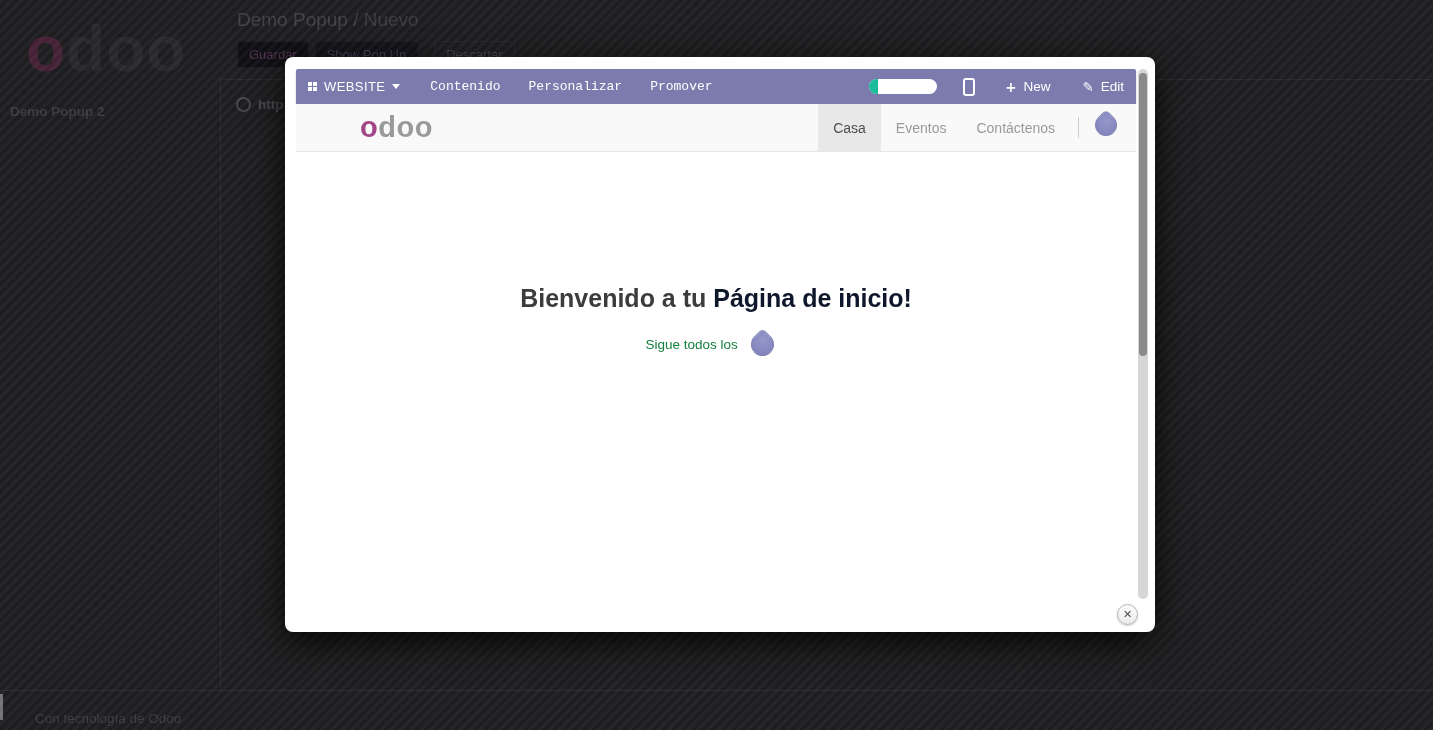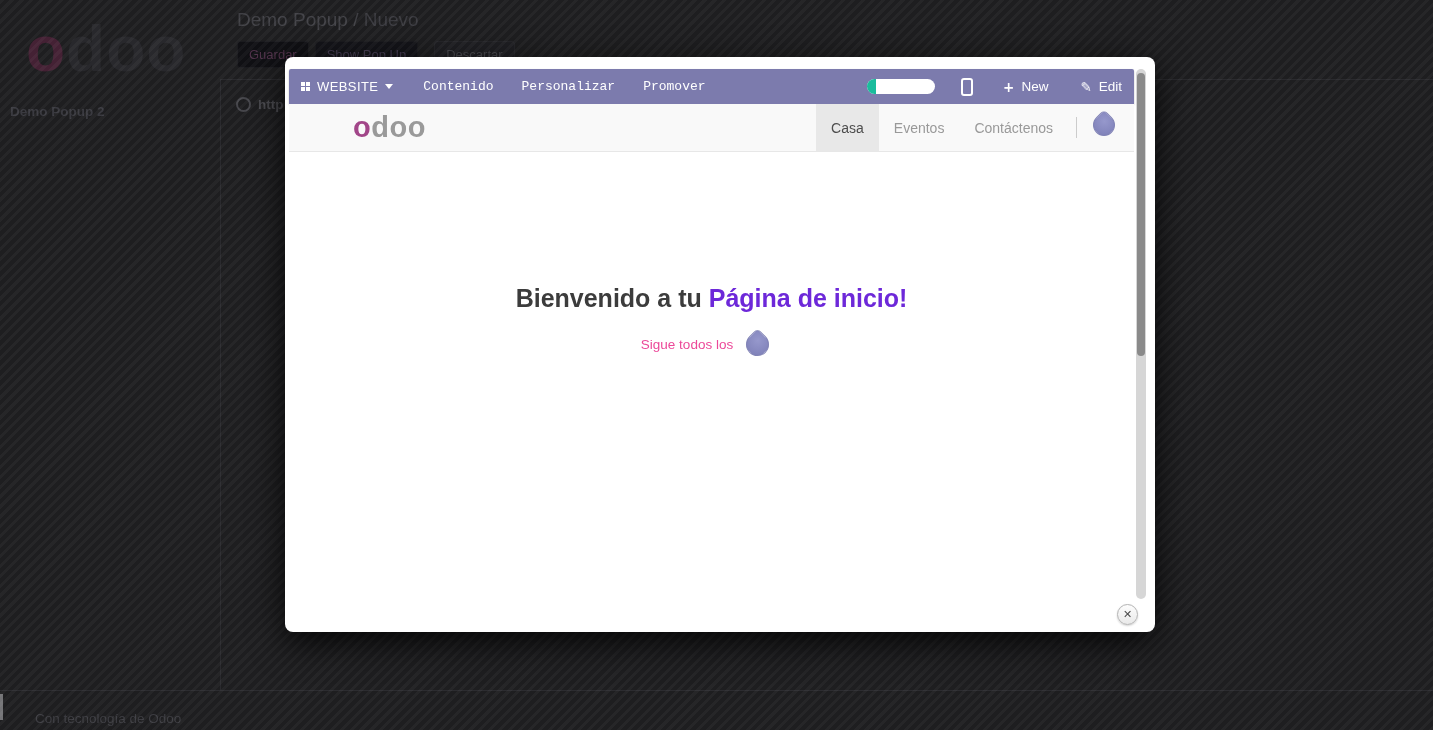--- a/index.html
+++ b/index.html
@@ -26,21 +26,21 @@
   .bg-sidebar-item { position:absolute; left:10px; top:104px; font-size:13.5px; font-weight:bold; color:#3a3a40; }
   .bg-hline { position:absolute; left:0; top:690px; width:100%; height:1px; background:#2c2c30; }
   .bg-sliver { position:absolute; left:0; top:694px; width:3px; height:26px; background:#737376; }
   .bg-footer-text { position:absolute; left:35px; top:711px; font-size:13.5px; color:#3d3d42; }
   #stripe-overlay { position:absolute; inset:0; z-index:2;
     background:repeating-linear-gradient(135deg, rgba(255,255,255,0.035) 0 3px, rgba(0,0,0,0) 3px 7px); }
 
   
   #modal { position:absolute; left:285px; top:57px; width:870px; height:575px; z-index:10;
     background:#fff; border-radius:8px; box-shadow:0 10px 35px rgba(0,0,0,0.85);
-    padding:12px 7px 0 4px; }
+    padding:12px 7px 0 11px; }
   .content-row { display:flex; height:530px; }
   .preview { width:845px; display:flex; flex-direction:column; }
 
   
   .toolbar { height:35px; background:#7c7bad; border-radius:2px 2px 0 0; display:flex;
     align-items:center; padding:0 12px; color:#fff; font-size:13px;
     box-shadow:0 1px 2px rgba(0,0,0,0.25); }
   .tb-website { display:flex; align-items:center; margin-right:30px; letter-spacing:0.4px; cursor:pointer; }
   .grid-icon { display:grid; grid-template-columns:4px 4px; grid-template-rows:4px 4px;
     gap:1px; margin-right:7px; }
@@ -68,23 +68,23 @@
   .nav-sep { width:1px; background:#ccc; margin:13px 8px; }
   .user-menu { display:flex; align-items:center; padding:0 10px; font-weight:bold; color:#555; cursor:pointer; }
   .user-menu .caret { border-top-color:#555; }
   .drop { background:radial-gradient(circle at 38% 35%, #9698cc, #8486bd 65%, #787cb0);
     border:1px solid #8183b6; border-radius:5px 50% 50% 50%; transform:rotate(45deg); }
   .nav-drop { align-self:center; width:22px; height:22px; margin:0 19px 6px 8px; }
 
   
   .hero { height:380px; background:#fff; text-align:center; padding-top:132px; }
   .hero h1 { font-size:25px; font-weight:bold; color:#3c3c3c; }
-  .hero h1 .bolder { color:#6d28d9; }
+  .hero h1 .bolder { color:#0f172a; }
   .hero .subtitle { margin-top:17px; font-size:20px; font-weight:normal; color:#525252; }
-  .hint { margin-top:20px; display:flex; justify-content:center; align-items:center; font-size:13.5px; color:#ec4899; }
+  .hint { margin-top:20px; display:flex; justify-content:center; align-items:center; font-size:13.5px; color:#15803d; }
   .hint-drop { width:23px; height:23px; margin:0 13px; flex:0 0 auto; }
 
   
   .products { height:67px; background:#f4f4f4; padding:40px 0 0 63px; font-size:17px; color:#3e3e3e; }
 
   
   .scrollbar-track { width:10px; margin-left:2px; height:530px; background:#d6d6d6;
     border-radius:6px; position:relative; }
   .scrollbar-thumb { position:absolute; top:4px; left:1px; width:8px; height:283px;
     background:#8a8a8a; border-radius:4px; cursor:pointer; }

